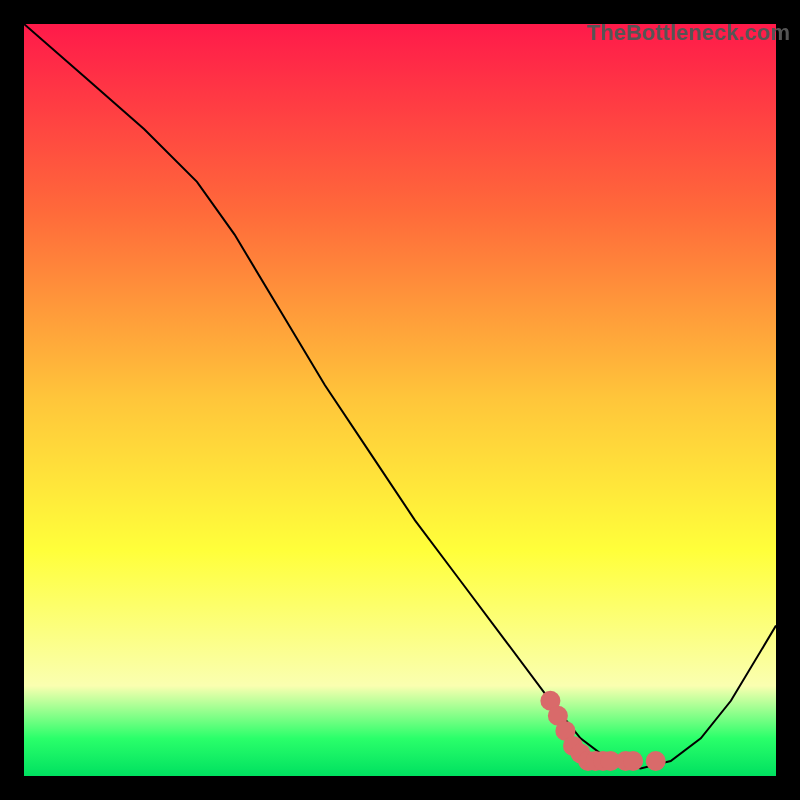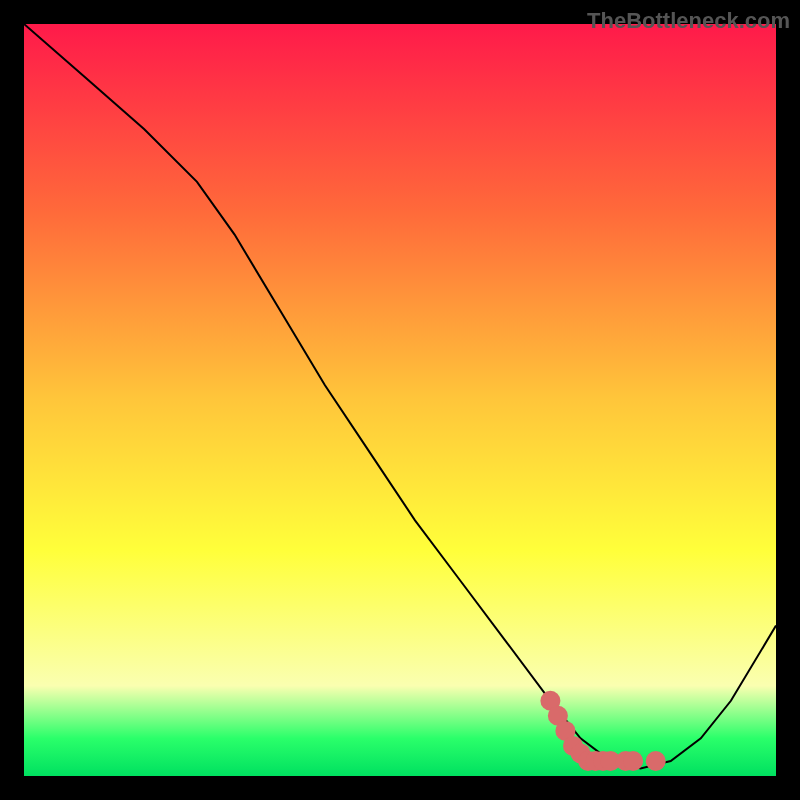--- a/index.html
+++ b/index.html
@@ -7,21 +7,21 @@
     padding: 0;
     width: 800px;
     height: 800px;
     background: #000;
     position: relative;
     overflow: hidden;
     font-family: Arial, sans-serif;
   }
   .watermark {
     position: absolute;
-    top: 8px;
+    top: 20px;
     right: 10px;
     color: #555;
     font-size: 22px;
     font-weight: bold;
     z-index: 10;
   }
   .plot {
     position: absolute;
     left: 24px;
     top: 24px;

